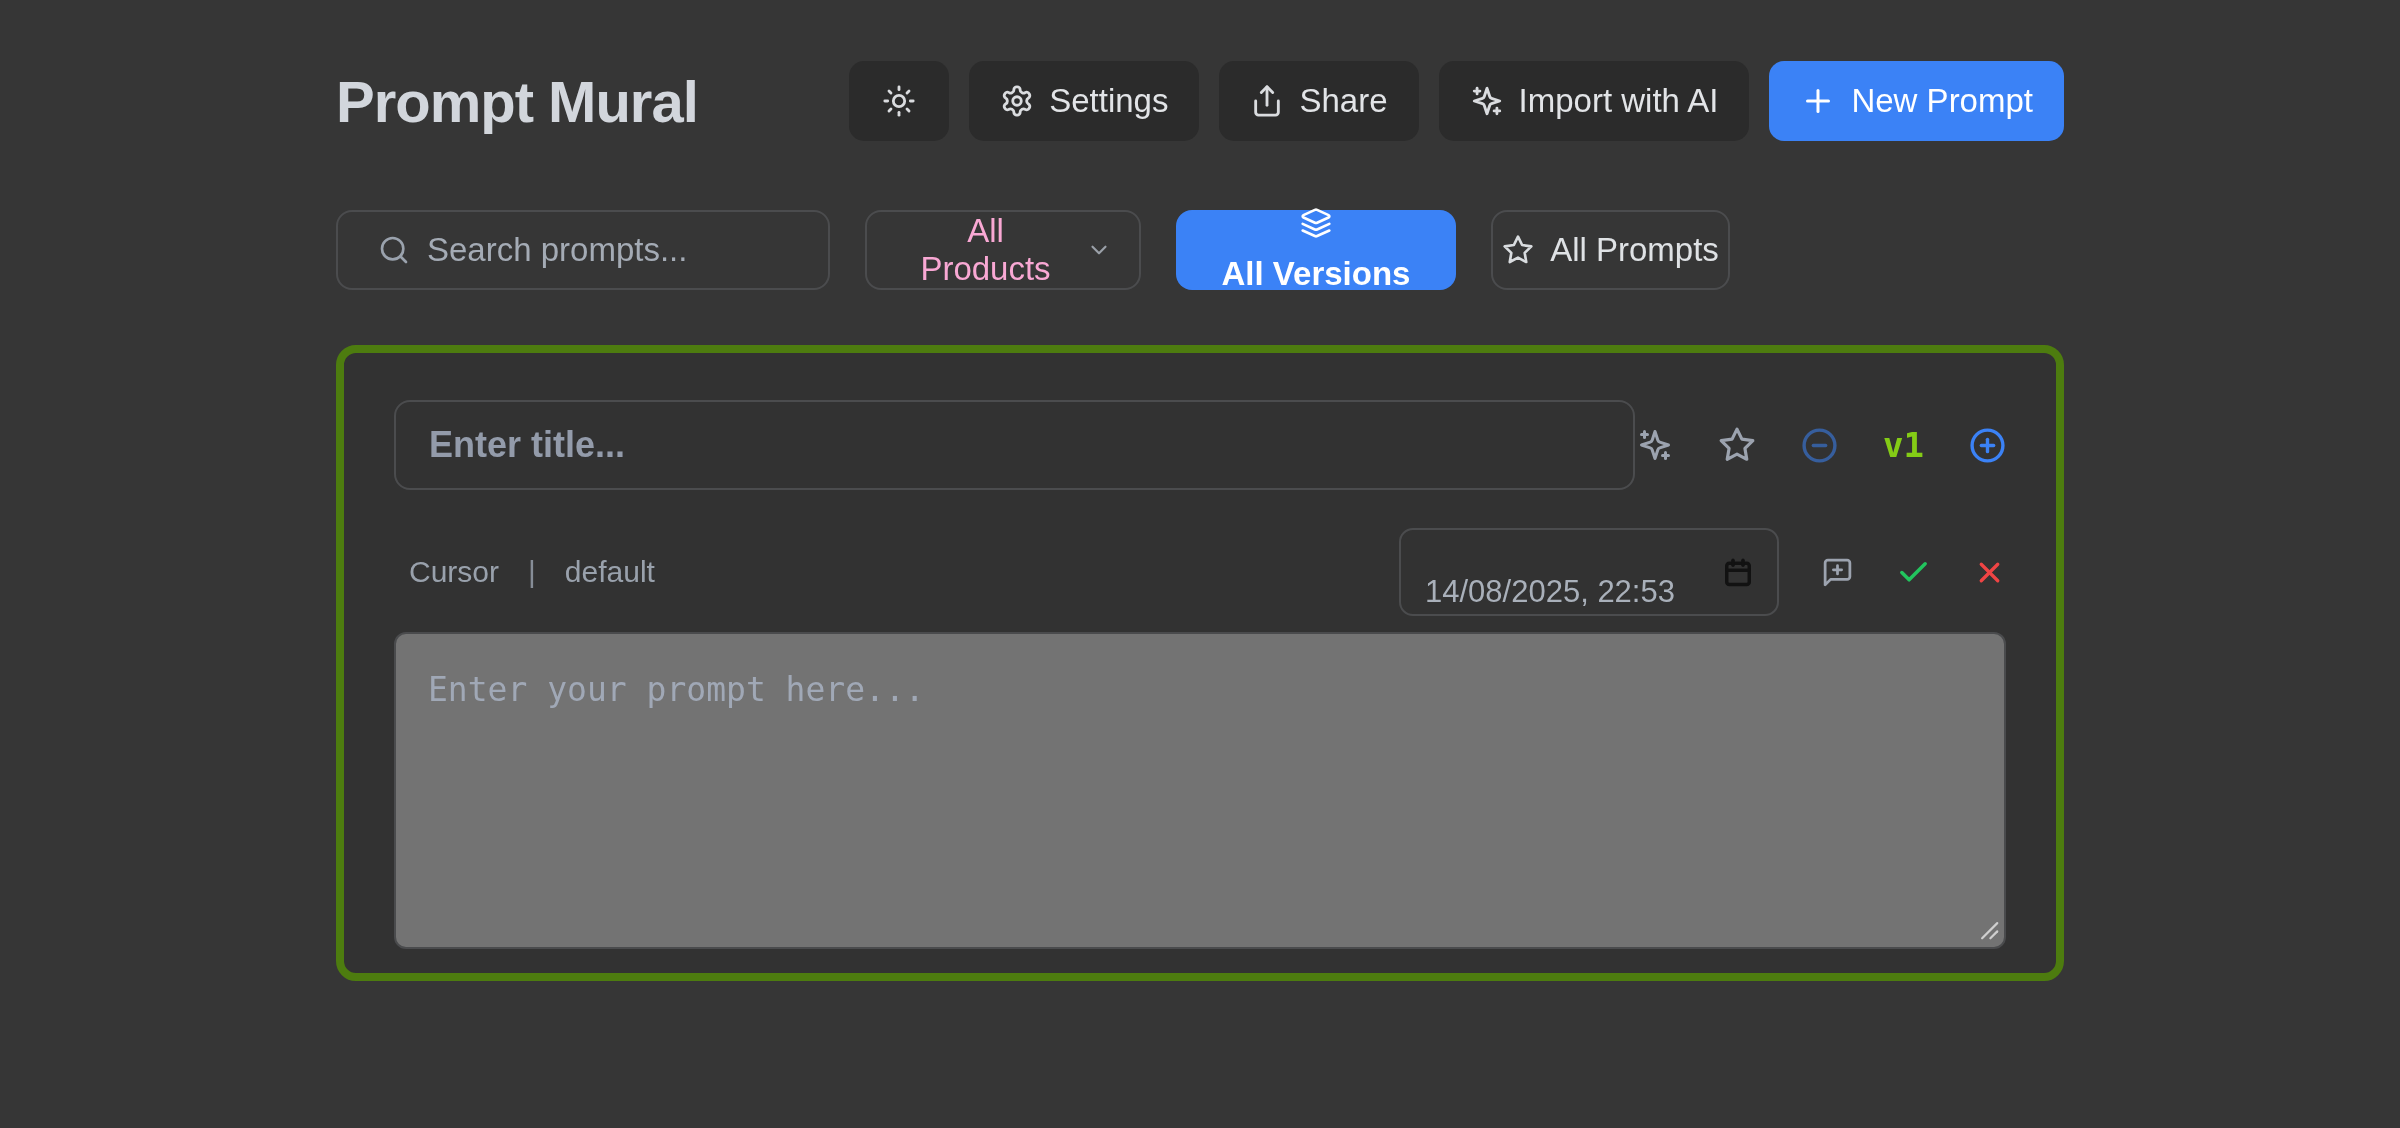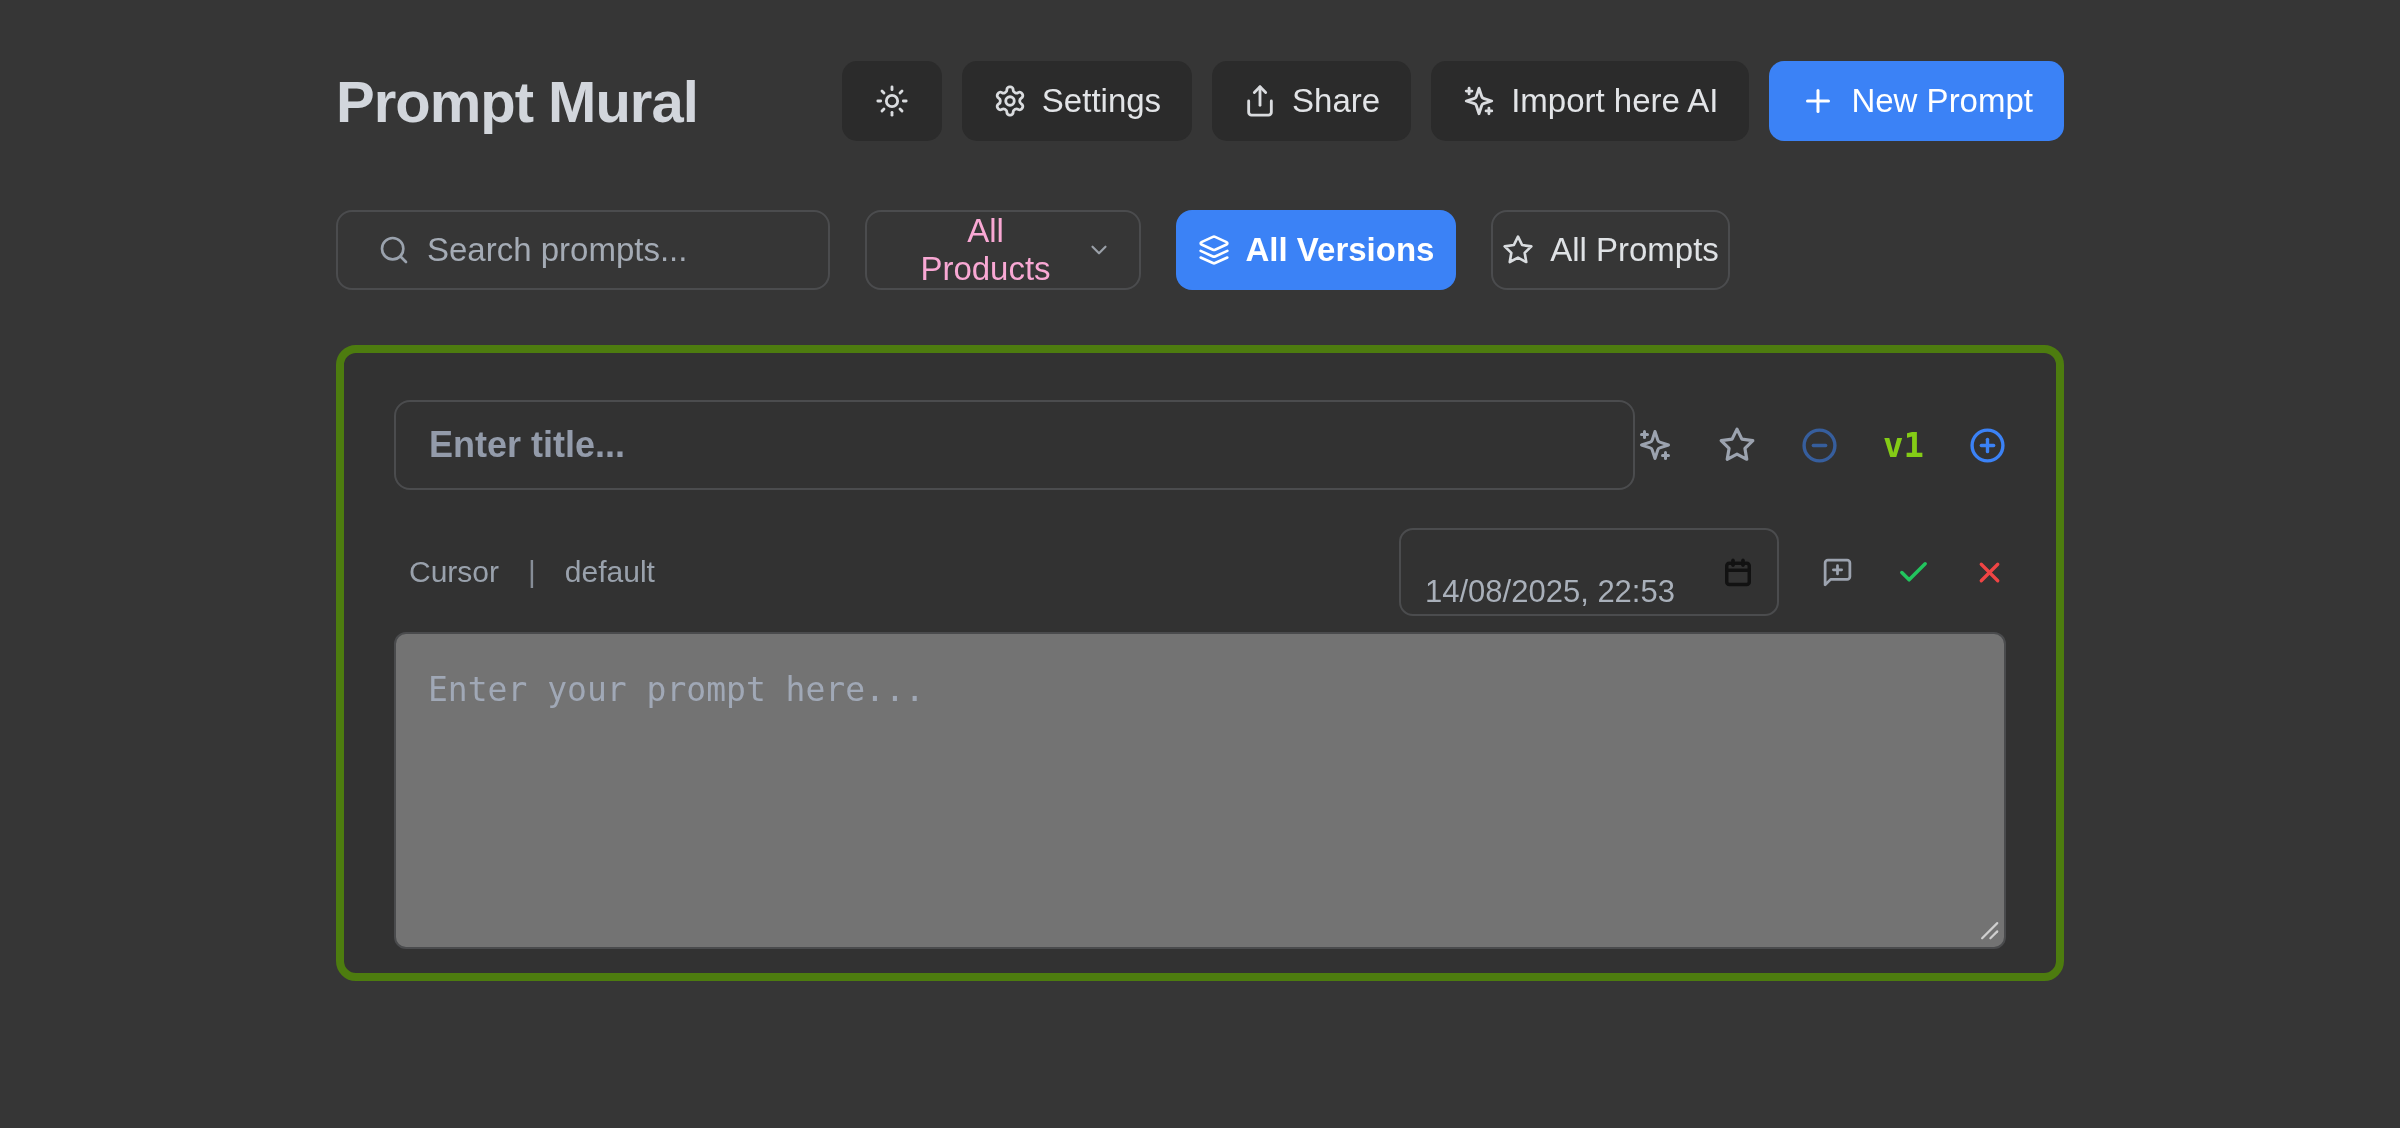--- a/index.html
+++ b/index.html
@@ -42,21 +42,21 @@
   .fbtn {
     display:flex; align-items:center; height:80px; border-radius:16px;
     border:2px solid #4b4c4e; background:transparent; color:#f9a8d4;
     font-size:33px; font-family:"Liberation Sans", sans-serif; cursor:pointer;
   }
   .fbtn.select { justify-content:space-between; padding:0 27px 0 38px; }
   .fbtn.select .chev { color:#9aa0a8; margin-left:20px; }
   .fbtn.products { width:276px; }
   .fbtn.models { width:258px; }
   .fbtn.center { justify-content:center; gap:16px; }
-  .fbtn.versions { width:280px; background:#3b82f6; border:none; color:#ffffff; font-weight:600;}
+  .fbtn.versions { width:280px; background:#3b82f6; border:none; color:#ffffff; font-weight:600;flex-direction:column;}
   .fbtn.prompts { width:239px; color:#dfe2e5; }
   .fbtn.prompts svg { color:#d9dcdf; }
 
   
   .card {
     margin-top:55px; border:8px solid #4d7c0f; border-radius:20px;
     background:#323232; padding:47px 50px 24px 50px;
   }
   .title-row { display:flex; align-items:center; }
   .title-input {
@@ -146,21 +146,21 @@
       <button class="hbtn">
         <span style="display:flex;color:#dadcdf;">
           <svg width="34" height="34" viewBox="0 0 24 24" fill="none" stroke="currentColor" stroke-width="2" stroke-linecap="round" stroke-linejoin="round">
               <path d="m12 3-1.9 5.8a2 2 0 0 1-1.287 1.288L3 12l5.8 1.9a2 2 0 0 1 1.288 1.287L12 21l1.9-5.8a2 2 0 0 1 1.287-1.288L21 12l-5.8-1.9a2 2 0 0 1-1.288-1.287Z"></path>
               <path d="M5 3v4"></path>
               <path d="M3 5h4"></path>
               <path d="M19 17v4"></path>
               <path d="M17 19h4"></path>
             </svg>
         </span>
-        <span>Import here AI</span>
+        <span>Import with AI</span>
       </button>
       <button class="hbtn primary">
         <span style="display:flex;">
           <svg width="36" height="36" viewBox="0 0 24 24" fill="none" stroke="currentColor" stroke-width="2" stroke-linecap="round" stroke-linejoin="round">
               <path d="M5 12h14"></path>
               <path d="M12 5v14"></path>
             </svg>
         </span>
         <span>New Prompt</span>
       </button>

